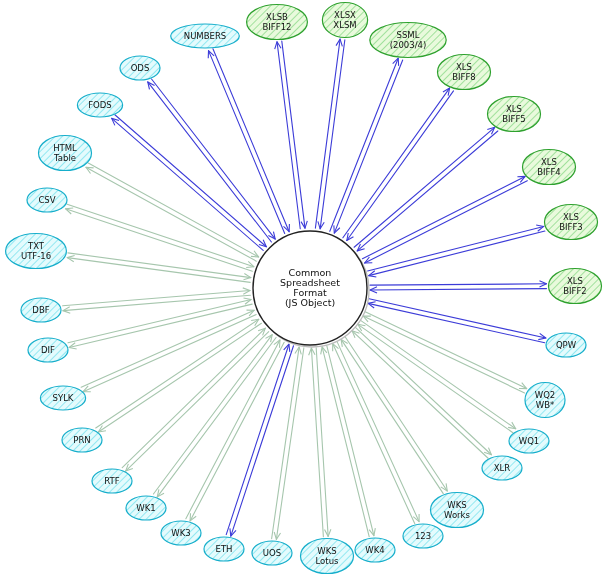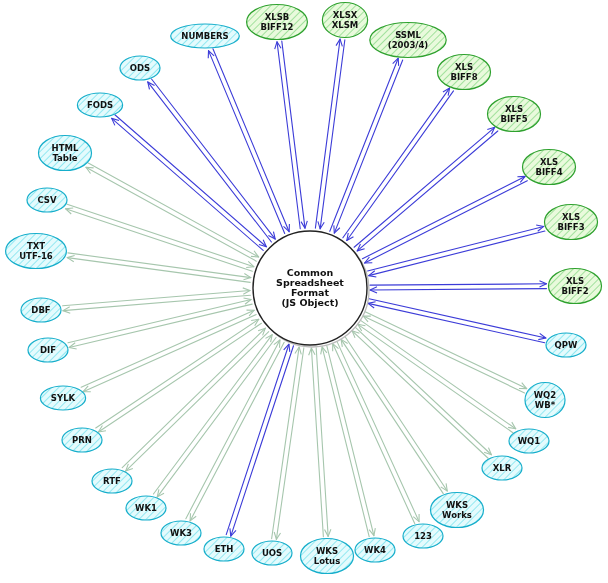--- a/index.html
+++ b/index.html
@@ -1,16 +1,16 @@
 <!DOCTYPE html>
 <html><head>
 <meta charset="utf-8">
 <style>
   html,body{margin:0;padding:0;background:#ffffff;}
-  .stage{width:608px;height:583px;position:relative;overflow:hidden;background:#ffffff;font-weight:bold;}
+  .stage{width:608px;height:583px;position:relative;overflow:hidden;background:#ffffff;}
   svg{display:block;}
   text{font-family:"DejaVu Sans",sans-serif;}
 </style>
 </head>
 <body>
 
 <div class="stage">
   <svg width="608" height="583" xmlns="http://www.w3.org/2000/svg" viewBox="0 0 608 583">
       <defs>
         <pattern id="hatch-green" patternUnits="userSpaceOnUse" width="5" height="5" patternTransform="rotate(45)">

